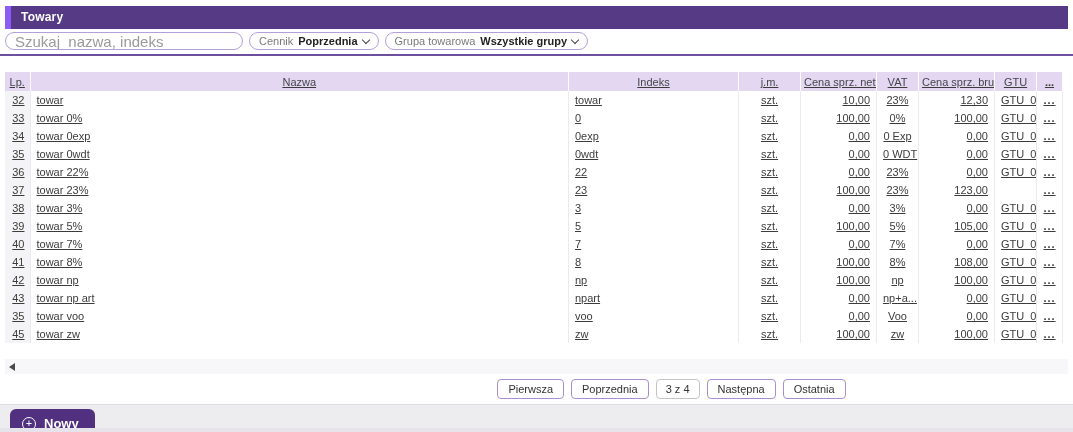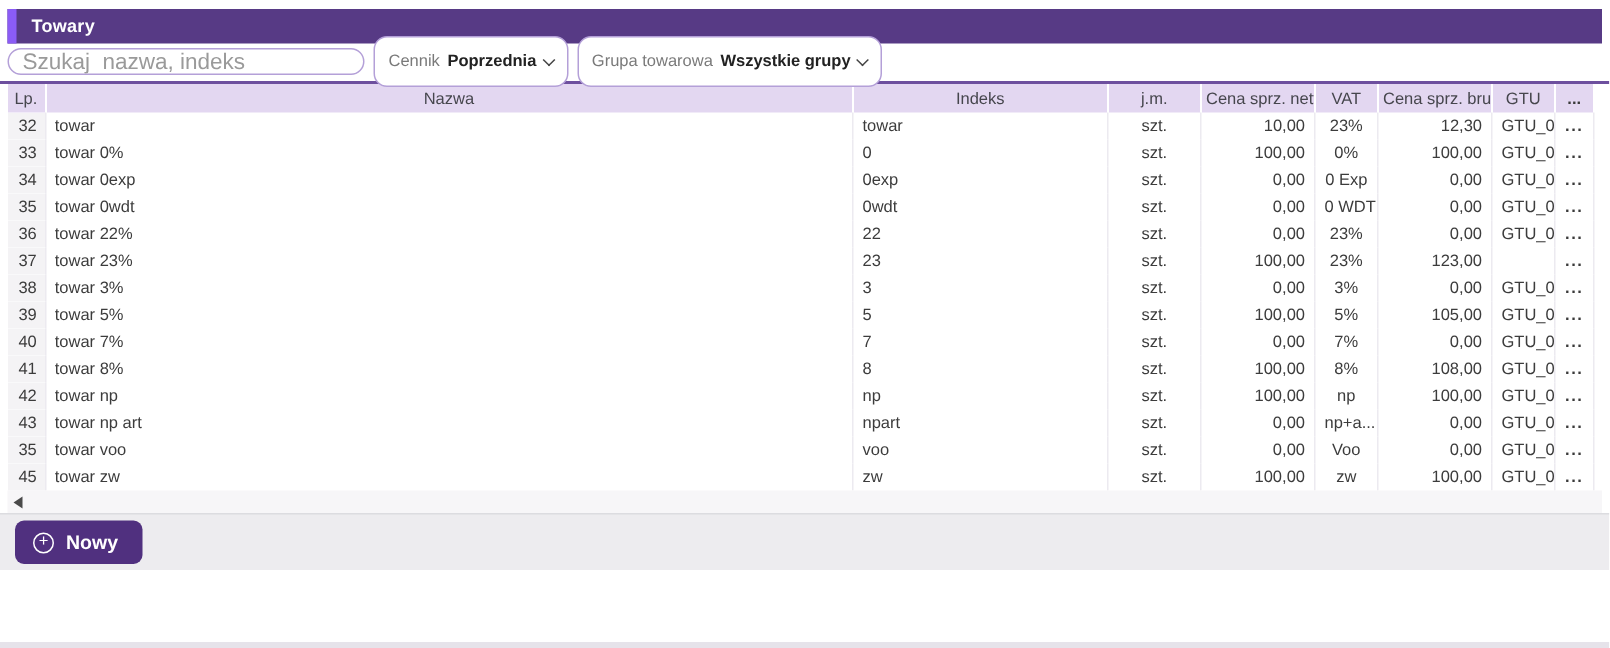--- a/index.html
+++ b/index.html
@@ -16,32 +16,32 @@
     line-height:23px; padding-left:10px; letter-spacing:.2px;
   }
   
   .toolbar { height:20px; margin:2px 5px 0 5px; display:flex; align-items:center; gap:6px; }
   .search-box {
     width:238px; height:18px; border:1px solid #b4a0d8; border-radius:9px;
     padding:0 9px; font-family:"Liberation Sans",sans-serif; font-size:15px; color:#333; outline:none;
   }
   .search-box::placeholder { color:#9a9a9a; }
   .pill {
-    height:34px; border:1px solid #b4a0d8; border-radius:9px; background:#fff;
+    height:18px; border:1px solid #b4a0d8; border-radius:9px; background:#fff;
     display:flex; align-items:center; gap:5px; padding:0 9px; cursor:pointer; white-space:nowrap;
   }
   .pill .lbl { color:#7a7a7a; }
   .pill .val { color:#222; font-weight:bold; }
   .chev {
     width:6px; height:6px; border-right:1.5px solid #444; border-bottom:1.5px solid #444;
     transform:rotate(45deg); margin-top:-3px; display:inline-block;
   }
   .divider { height:2px; background:#6d4f9e; margin-top:3px; }
   
-  table { border-collapse:collapse; table-layout:fixed; width:1058px; margin:0 5px; }
+  table { border-collapse:collapse; table-layout:fixed; width:1058px; margin:16px 5px;text-decoration:underline; }
   thead th {
     background:#e3d7f1; height:19px; font-weight:normal; color:#46464d;
     border-right:1px solid rgba(255,255,255,.85); text-align:center;
     overflow:hidden; white-space:nowrap; font-size:11px; padding:0 3px;
   }
   tbody td {
     height:18px; padding:0 6px; border-right:1px solid #eceaf0;
     white-space:nowrap; overflow:hidden; background:#fff;
   }
   td.c-lp { background:#f4f3f5; text-align:right; padding-right:5px; }
@@ -279,20 +279,27 @@
           <td class="c-gtu">GTU_03</td>
           <td class="c-menu">...</td>
         </tr>
       </tbody>
   </table>
 
   <div class="hscroll">
     <span class="tri-left"></span>
   </div>
 
+  <div class="pagination">
+    <button class="pg-btn">Pierwsza</button>
+    <button class="pg-btn">Poprzednia</button>
+    <span class="pg-badge">3 z 4</span>
+    <button class="pg-btn">Następna</button>
+    <button class="pg-btn">Ostatnia</button>
+  </div>
 
   <div class="footer">
     <button class="new-btn">
       <span class="plus-circle">+</span>
       <span>Nowy</span>
     </button>
   </div>
 
   <div class="bottom-strip"></div>
 </div>

